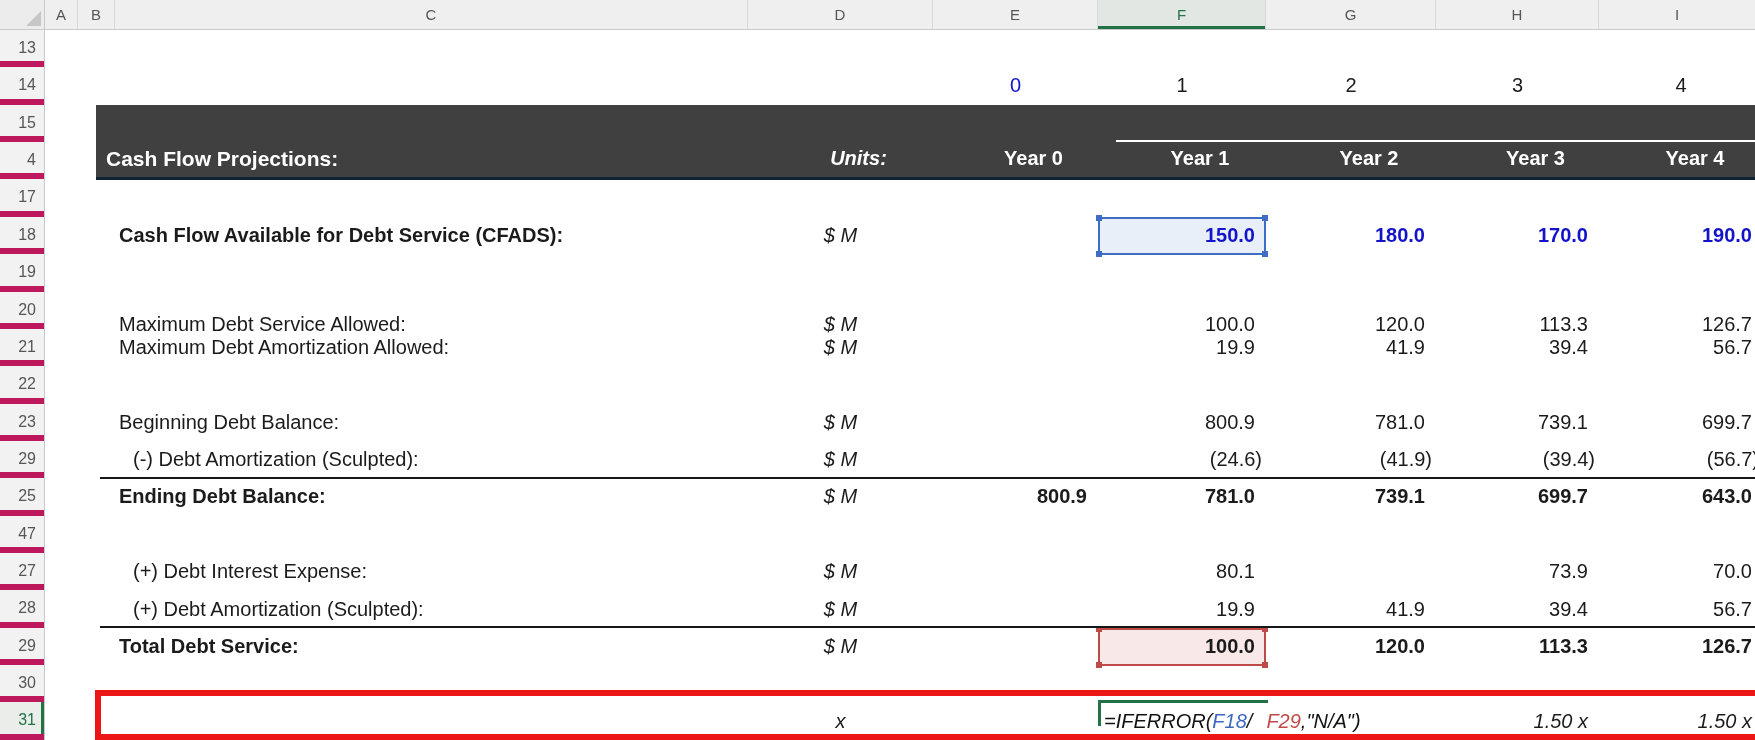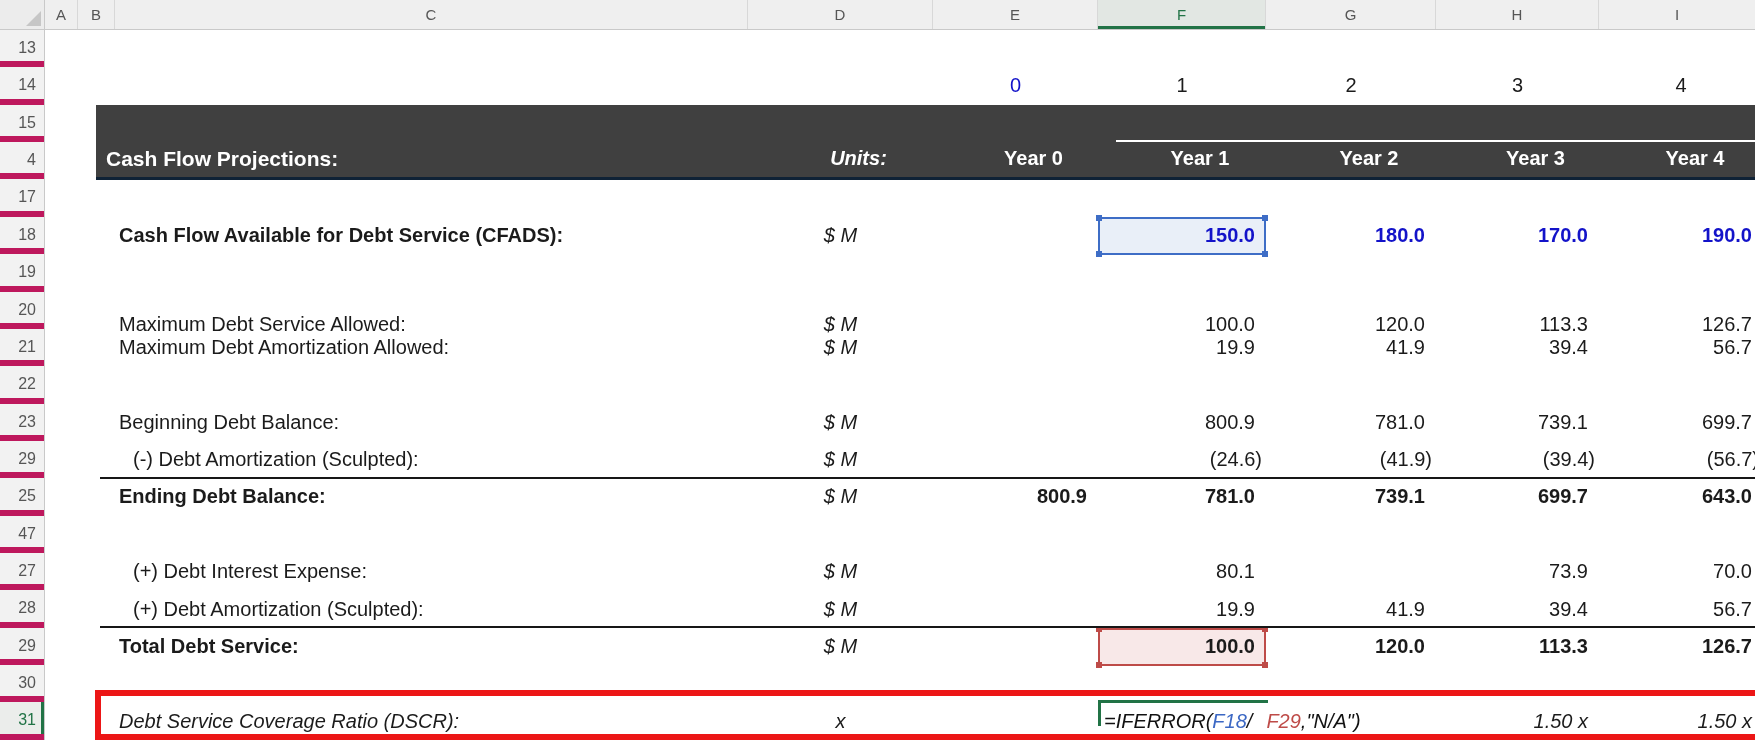--- a/index.html
+++ b/index.html
@@ -230,21 +230,20 @@
     <div class="r" style="top:597.9px">
       <span class="lbl b">Total Debt Service:</span>
       <span class="unit">$ M</span>
       <span class="v cF b">100.0</span>
       <span class="v cG b">120.0</span>
       <span class="v cH b">113.3</span>
       <span class="v cI b">126.7</span>
     </div>
 
     <div class="r" style="top:672.6px">
-      <span class="lbl it">Debt Service Coverage Ratio (DSCR):</span>
       <span class="unit">x</span>
       <span class="formula"><span>=IFERROR(</span><span class="refblue">F18</span><span>/</span><span class="refred">F29</span><span>,"N/A")</span></span>
       <span class="v cH it">1.50 x</span>
       <span class="v cI it">1.50 x</span>
     </div>
 
     <div class="redbox"></div>
 
     <div class="gtop"></div>
     <div class="gleft"></div>

